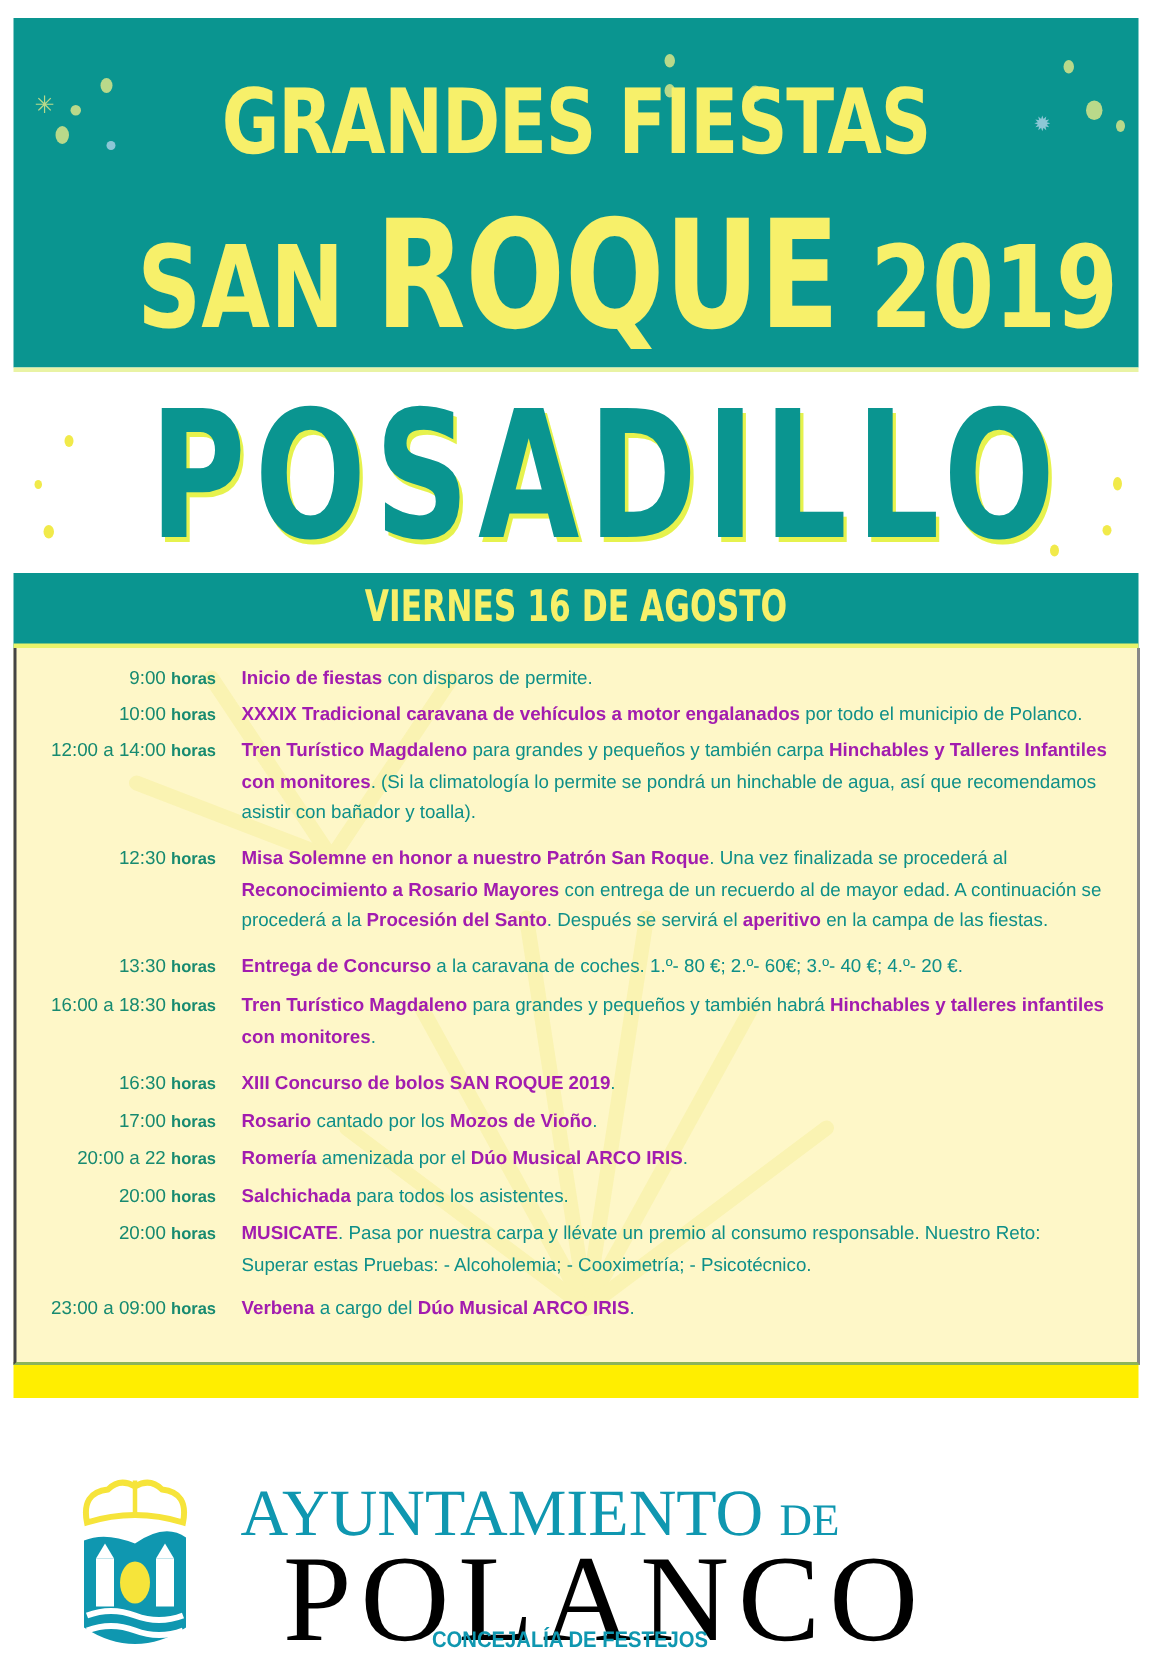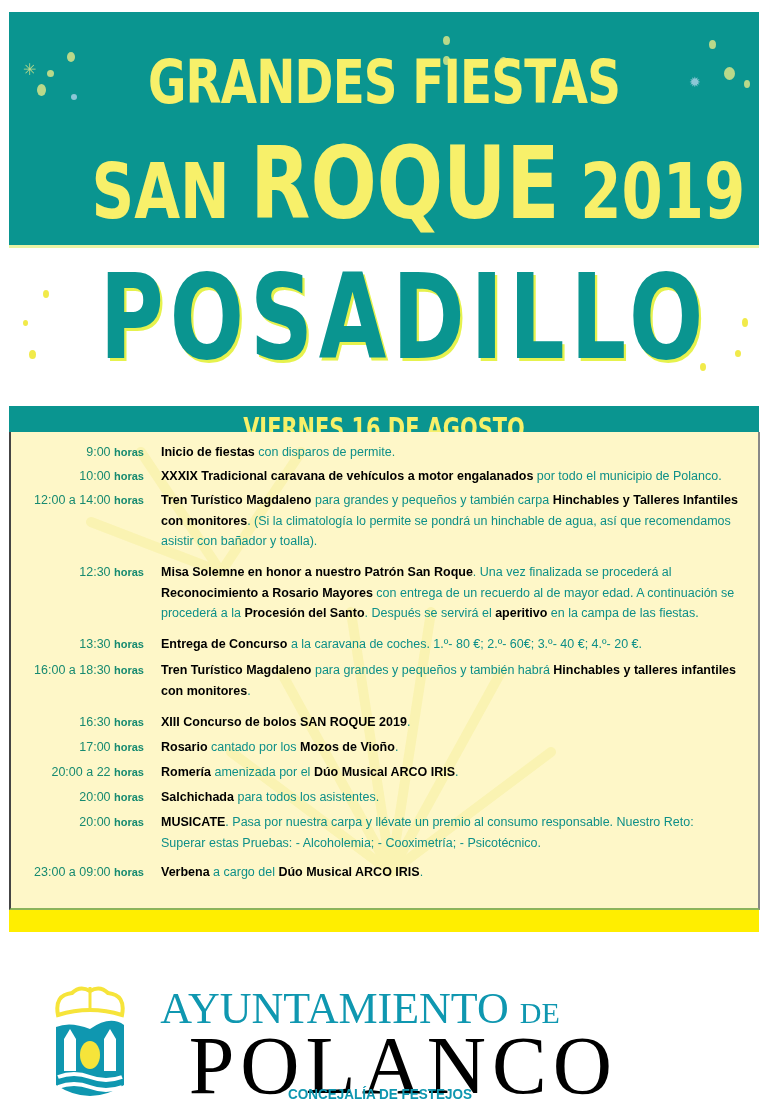--- a/index.html
+++ b/index.html
@@ -9,29 +9,29 @@
   .header { position:absolute; left:9px; top:12px; width:750px; height:233px; background:#0a9590; }
   .header .line1 { position:absolute; left:0; right:0; top:40px; text-align:center; color:#f7f06a; font-family:"DejaVu Sans", sans-serif; font-weight:bold; font-size:60px; letter-spacing:-1px; transform:scaleX(0.78); line-height:1; }
   .header .line2 { position:absolute; left:0; right:0; top:122px; text-align:center; color:#f7f06a; font-family:"DejaVu Sans", sans-serif; font-weight:bold; font-size:76px; line-height:1; transform:scaleX(0.78); white-space:nowrap; }
   .header .line2 .big { font-size:100px; }
   .dot { position:absolute; border-radius:50%; }
 
   .sep-line { position:absolute; left:9px; top:245px; width:750px; height:3px; background:#e9f3a4; }
 
   .town { position:absolute; left:0; right:0; top:258px; text-align:center; color:#0a9590; font-family:"DejaVu Sans", sans-serif; font-weight:bold; font-size:118px; line-height:1; transform:scaleX(0.74); letter-spacing:8px; text-shadow:3px 3px 0 #e6f24d; }
 
-  .dayband { position:absolute; left:9px; top:382px; width:750px; height:47px; background:#0a9590; border-bottom:3px solid #e9f36a;margin-top:24px; }
+  .dayband { position:absolute; left:9px; top:382px; width:750px; height:47px; background:#0a9590; border-bottom:3px solid #e9f36a; }
   .dayband .label { position:absolute; left:0; right:0; top:8px; text-align:center; color:#f7f06a; font-family:"DejaVu Sans", sans-serif; font-weight:bold; font-size:29px; transform:scaleX(0.72); line-height:1; }
 
   .program { position:absolute; left:9px; top:432px; width:747px; height:476px; background:#fef7c8; border-right:2px solid #888; border-left:2px solid #444; border-bottom:2px solid #8bb45a; }
   .row { position:absolute; left:0; width:747px; font-family:"Liberation Sans", sans-serif; font-size:12.5px; line-height:20.5px; color:#0e8f88; }
   .row .time { position:absolute; left:0; width:133px; text-align:right; color:#178a70; white-space:nowrap; }
   .row .time .h { font-size:11px;font-weight:bold; }
   .row .desc { position:absolute; left:150px; width:580px; }
-  .row .desc b { color:#000000; font-weight:bold; }
+  .row .desc b { color:#a21caf; font-weight:bold; }
 
   .yellowbar { position:absolute; left:9px; top:910px; width:750px; height:22px; background:#ffee00; }
 
   .footer { position:absolute; left:0; top:935px; width:768px; height:182px;padding-left:48px; }
   .crest { position:absolute; left:50px; top:50px; width:80px; height:120px; }
   .ayto { position:absolute; left:120px; top:52px; width:480px; text-align:center; color:#0f97b0; font-family:"Liberation Serif", serif; font-size:44px; line-height:1; white-space:nowrap; letter-spacing:0px; }
   .ayto .de { font-size:30px; }
   .polanco { position:absolute; left:118px; top:90px; width:500px; text-align:right; color:#000000; font-family:"Liberation Serif", serif; font-size:82px; line-height:1; letter-spacing:6px; }
   .concejalia { position:absolute; left:200px; top:150px; width:360px; text-align:center; color:#0f97b0; font-family:"Liberation Sans", sans-serif; font-weight:bold; font-size:15px; transform:scaleX(0.9); }
 </style>

